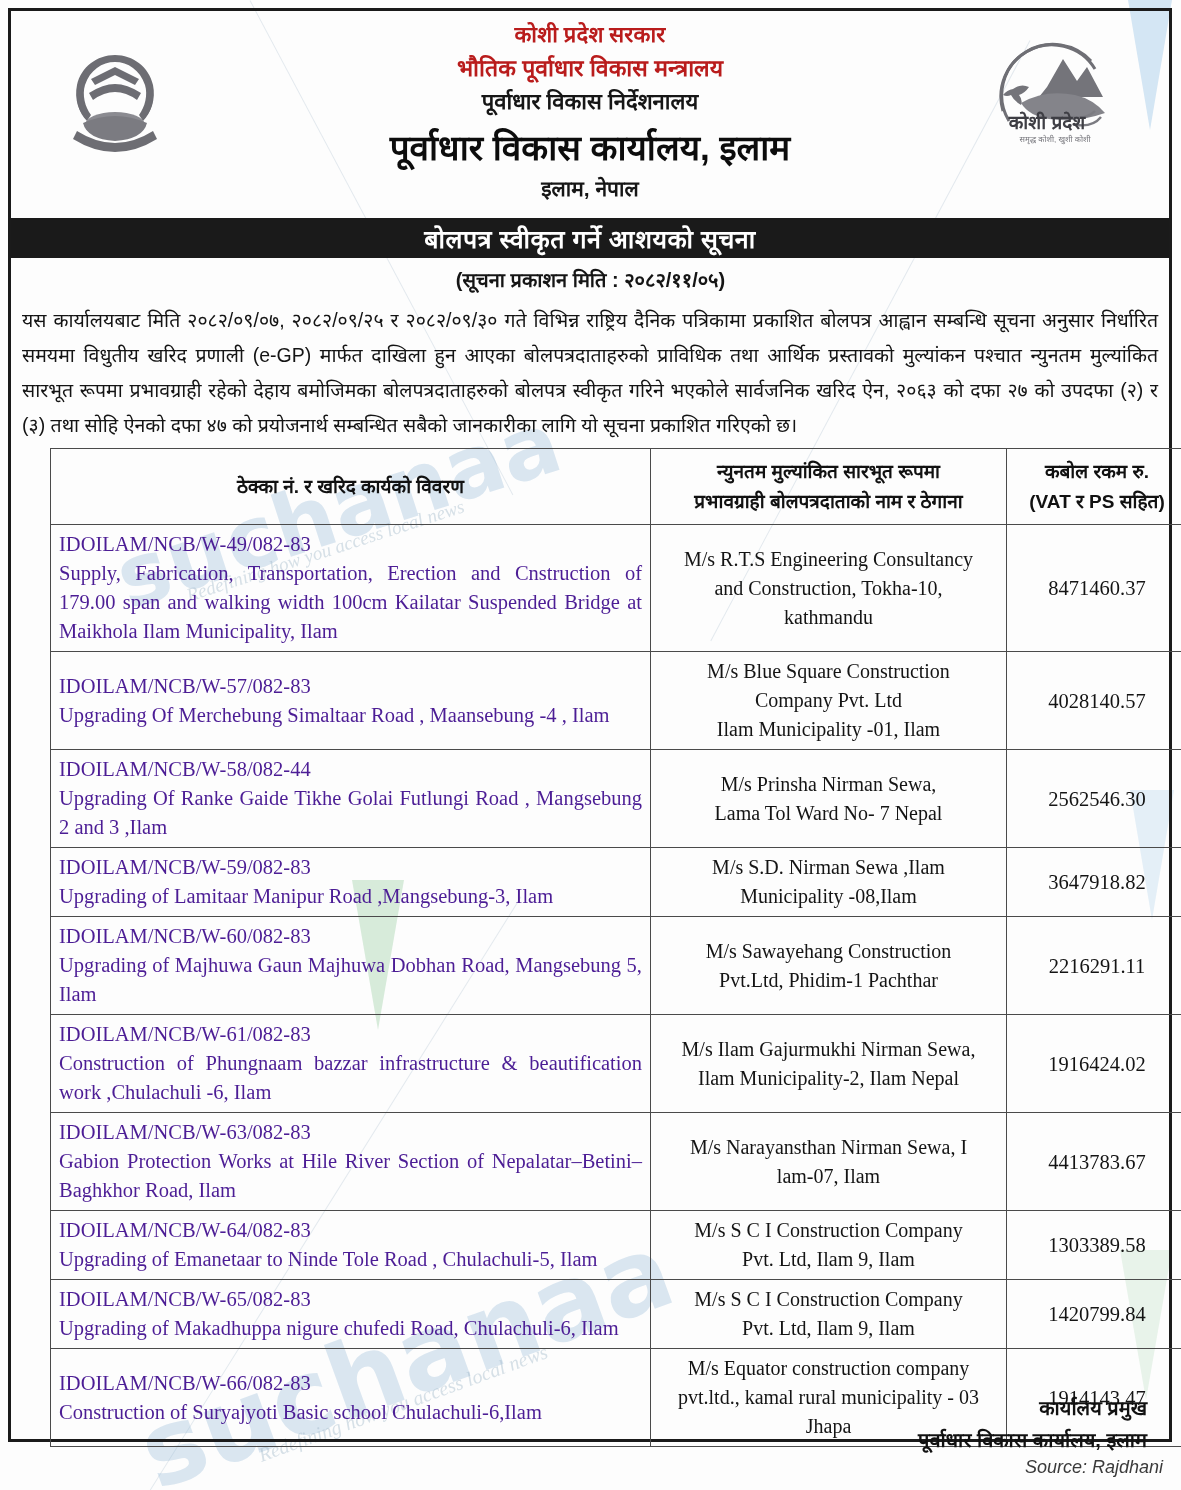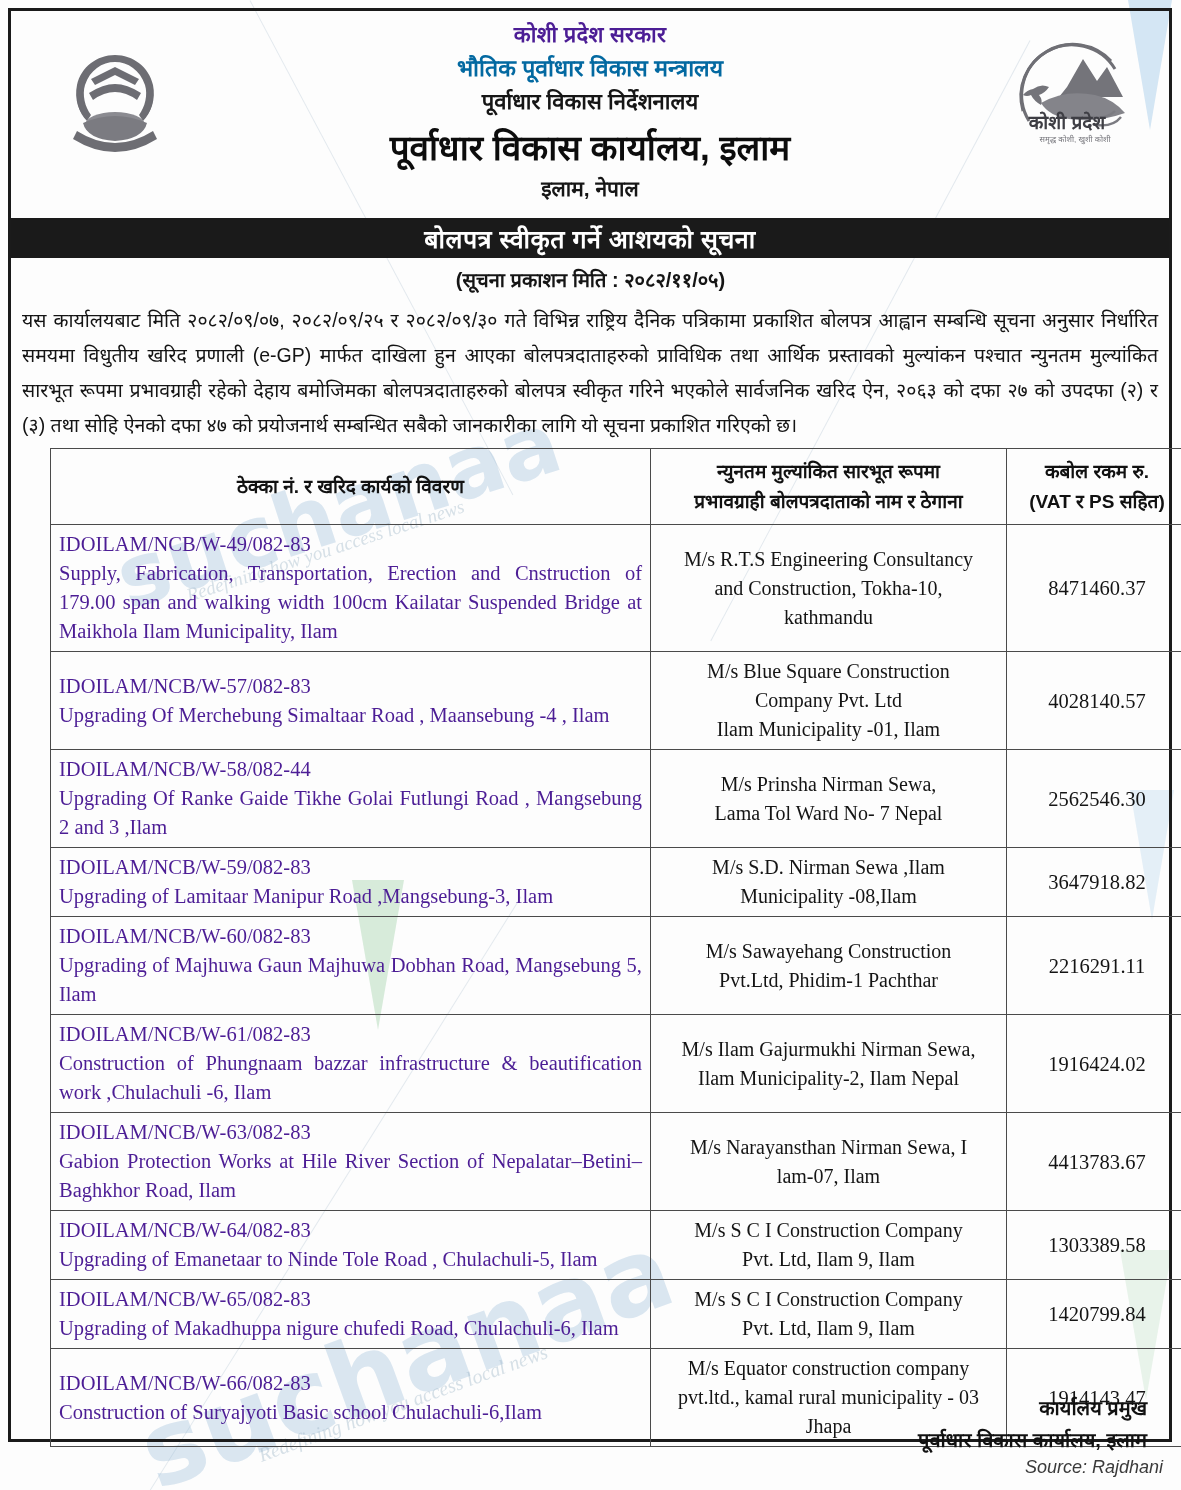--- a/index.html
+++ b/index.html
@@ -87,44 +87,44 @@
   }
   .emblem-left {
     position: absolute;
     left: 46px;
     top: 26px;
     width: 116px;
     height: 120px;
   }
   .emblem-right {
     position: absolute;
-    right: 32px;
+    right: 52px;
     top: 14px;
     width: 140px;
     height: 130px;
   }
   .head-lines {
     position: absolute;
     left: 0; right: 0; top: 8px;
     text-align: center;
   }
   .hl1 {
-    font-family: Liberation Sans, sans-serif;
+    font-family: Liberation Serif, serif;
     font-size: 22px;
     font-weight: bold;
     line-height: 32px;
     letter-spacing: .2px;
-    color: #4c1d95;
+    color: #b91c1c;
   }
   .hl2 {
     font-family: "Liberation Sans", sans-serif;
     font-size: 23px;
     font-weight: bold;
     line-height: 34px;
-    color: #0369a1;
+    color: #b91c1c;
   }
   .hl3 {
     font-family: "Liberation Sans", sans-serif;
     font-size: 22px;
     font-weight: bold;
     line-height: 34px;
     color: #161616;
   }
   .hl-office {
     font-family: "Liberation Sans", sans-serif;

